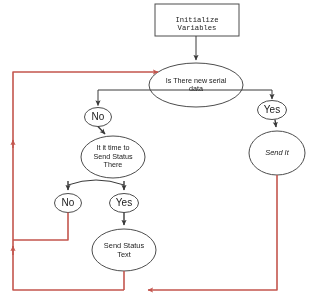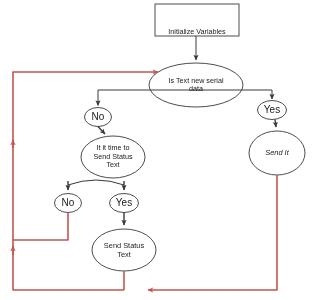--- a/index.html
+++ b/index.html
@@ -98,34 +98,34 @@
 
     <path d="M277,175 L277,290 L148,290" fill="none" stroke="#c4564e" stroke-width="1.6" stroke-linejoin="round" marker-end="url(#arrow-red)"></path>
 
     <path d="M124,290 L13,290 L13,72 L158,72" fill="none" stroke="#c4564e" stroke-width="1.6" stroke-linejoin="round" marker-end="url(#arrow-red)"></path>
 
     <path d="M13,148 L13,140" fill="none" stroke="#c4564e" stroke-width="1.6" marker-end="url(#arrow-red)"></path>
 
     <path d="M13,255 L13,246" fill="none" stroke="#c4564e" stroke-width="1.6" marker-end="url(#arrow-red)"></path>
   </svg>
 
-  <div class="node-label lbl-process" style="left:155px; top:16px; width:84px; height:32px;">Initialize Variables</div>
+  <div class="node-label lbl-process" style="left:155px; top:8px; width:84px; height:32px;font-family:Liberation Mono, monospace;">Initialize Variables</div>
 
-  <div class="node-label lbl-decision" style="left:153px; top:70px; width:86px; height:30px;">Is Text new serial
+  <div class="node-label lbl-decision" style="left:153px; top:70px; width:86px; height:30px;">Is There new serial
 data</div>
 
   <div class="node-label lbl-small" style="left:84px; top:108px; width:28px; height:18px;">No</div>
 
   <div class="node-label lbl-small" style="left:257px; top:101px; width:30px; height:18px;">Yes</div>
 
   <div class="node-label lbl-action" style="left:249px; top:144px; width:56px; height:18px;font-style:italic;">Send It</div>
 
   <div class="node-label lbl-decision" style="left:81px; top:141px; width:64px; height:32px;">It it time to
 Send Status
-Text</div>
+There</div>
 
   <div class="node-label lbl-small" style="left:54px; top:194px; width:28px; height:18px;">No</div>
 
   <div class="node-label lbl-small" style="left:109px; top:194px; width:30px; height:18px;">Yes</div>
 
   <div class="node-label lbl-action" style="left:92px; top:240px; width:64px; height:22px;">Send Status
 Text</div>
 
 </div>
 

